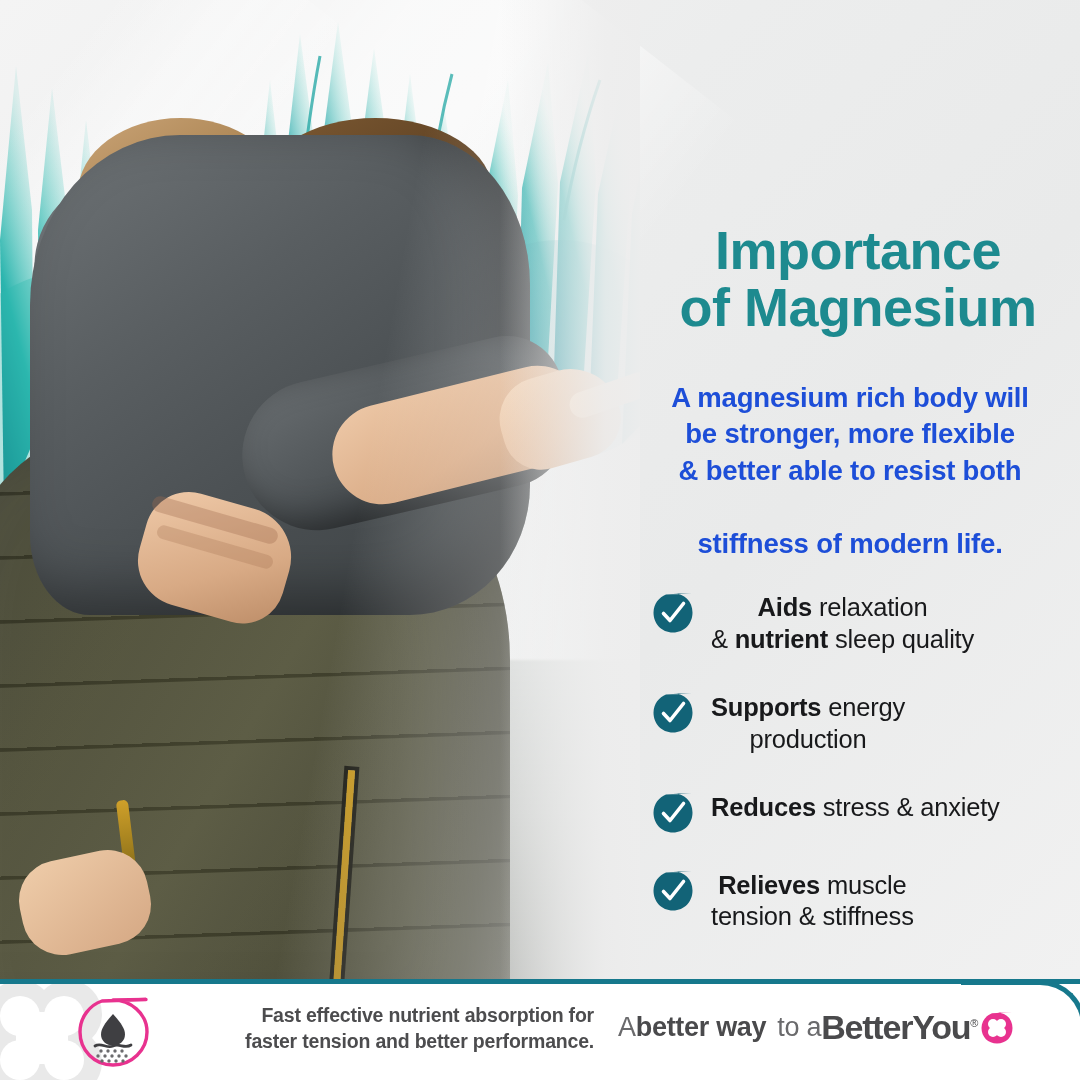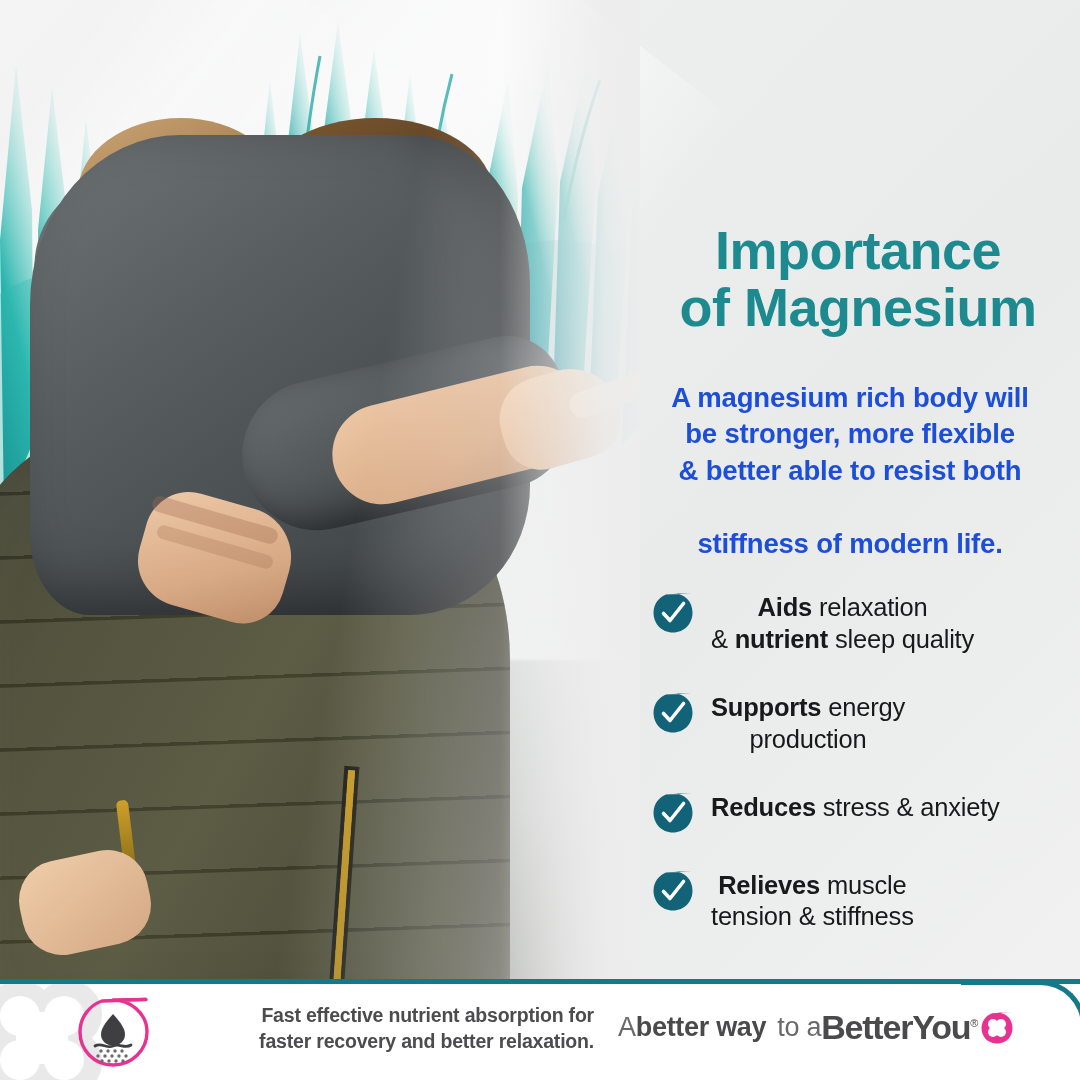--- a/index.html
+++ b/index.html
@@ -362,21 +362,21 @@
           <circle cx="52" cy="60" r="1.7"></circle>
         <circle cx="28" cy="65" r="1.7"></circle>
           <circle cx="35" cy="65" r="1.7"></circle>
           <circle cx="42" cy="65" r="1.7"></circle>
           <circle cx="49" cy="65" r="1.7"></circle>
       </g>
     </svg>
 
     <div class="foot-text">
       <span>Fast effective nutrient absorption for</span><br>
-      <span>faster recovery and better relaxation.</span>
+      <span>faster tension and better performance.</span>
     </div>
 
     <div class="brandline">
       <span class="bl-1">A </span>
         <span class="bl-2">better way</span>
         <span class="bl-3"> to a </span>
         <span class="bl-brand"><span>BetterYou</span><span class="bl-reg">®</span></span>
       <svg class="bl-drop" viewBox="0 0 34 34">
         <path d="M17 1.5 C26 1.5 32.5 8 32.5 17 C32.5 26 26 32.5 17 32.5 C8 32.5 1.5 26 1.5 17 C1.5 10 6 4.5 12 2.2 L32 1.2 Z" fill="#e8328f"></path>
         <g fill="#ffffff">

